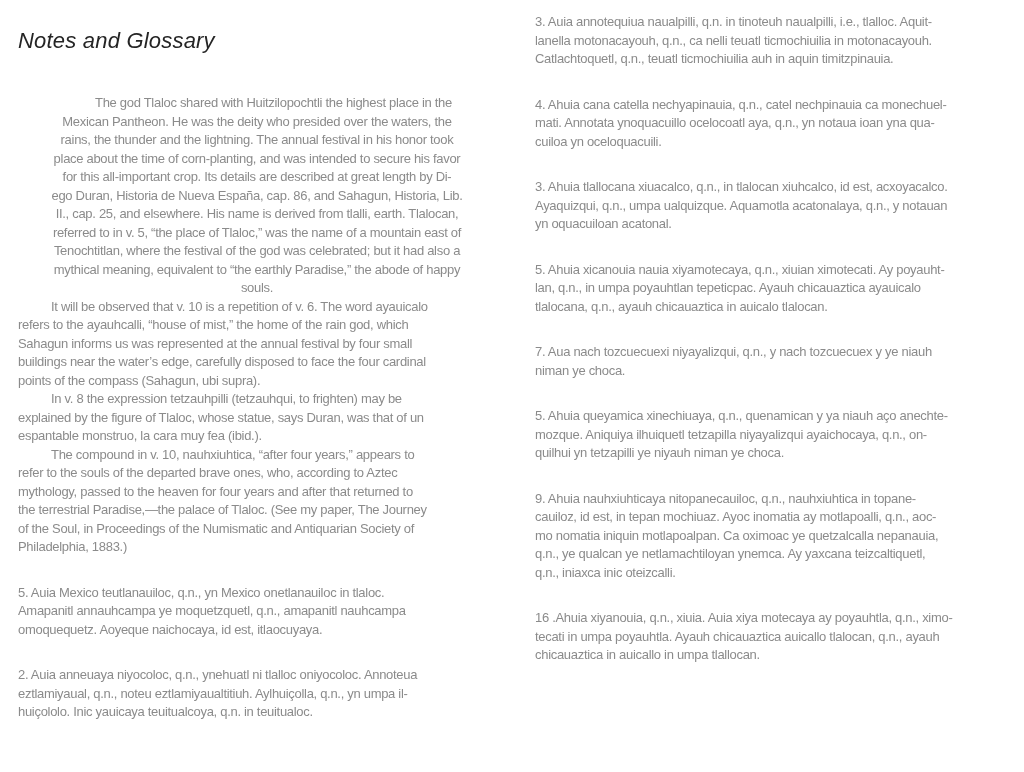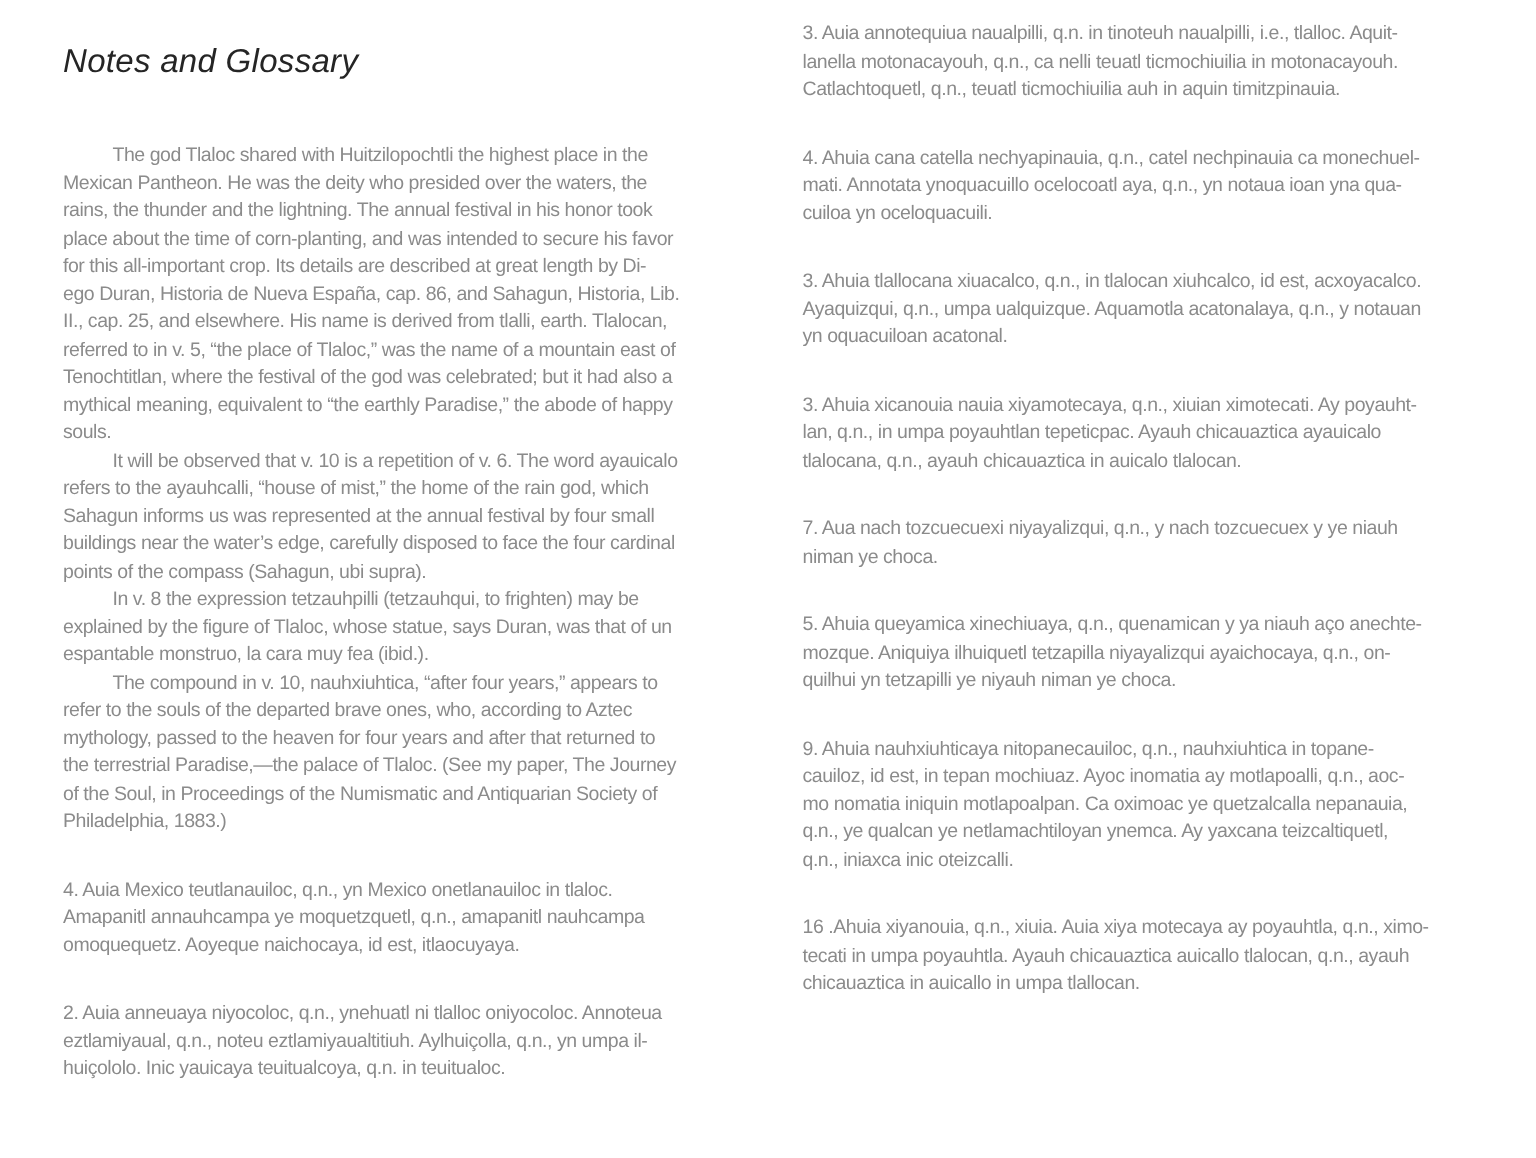--- a/index.html
+++ b/index.html
@@ -6,41 +6,41 @@
   .page {
     position: relative;
     width: 1024px;
     height: 772px;
     background: var(--bg, #ffffff);
     font-family: "Liberation Sans", sans-serif;
     overflow: hidden;
     margin: 0 auto;
   }
   .col { position: absolute; top: 0; }
-  .col-left  { left: 42px;  width: 478px; }
+  .col-left  { left: 18px;  width: 478px; }
   .col-right { left: 535px; width: 478px; top: 13px; }
   .title {
     font-style: italic;
     font-weight: normal;
     font-size: 22px;
     line-height: 28px;
     color: var(--heading, #252525);
     margin: 27px 0 0 0;
     letter-spacing: 0.2px;
   }
   .para, .entry {
     font-size: 13px;
     line-height: 18.5px;
     letter-spacing: -0.3px;
     color: var(--body, #8b8b8b);
     white-space: pre-line;   
     margin: 0;
   }
   .para.indent { text-indent: 33px; }
-  .para.first { margin-top: 39px; }
+  .para.first { margin-top: 39px; text-align: center; }
   .entry { margin-top: 27px; }
   .col-right .entry:first-child { margin-top: 0; }
 </style>
 </head>
 <body>
 
 <div class="page">
 
   <div class="col col-left">
     <h1 class="title">Notes and Glossary</h1>
@@ -67,21 +67,21 @@
 explained by the figure of Tlaloc, whose statue, says Duran, was that of un
 espantable monstruo, la cara muy fea (ibid.).</p>
 
     <p class="para indent">The compound in v. 10, nauhxiuhtica, “after four years,” appears to
 refer to the souls of the departed brave ones, who, according to Aztec
 mythology, passed to the heaven for four years and after that returned to
 the terrestrial Paradise,—the palace of Tlaloc. (See my paper, The Journey
 of the Soul, in Proceedings of the Numismatic and Antiquarian Society of
 Philadelphia, 1883.)</p>
 
-    <p class="entry">4. Auia Mexico teutlanauiloc, q.n., yn Mexico onetlanauiloc in tlaloc.
+    <p class="entry">5. Auia Mexico teutlanauiloc, q.n., yn Mexico onetlanauiloc in tlaloc.
 Amapanitl annauhcampa ye moquetzquetl, q.n., amapanitl nauhcampa
 omoquequetz. Aoyeque naichocaya, id est, itlaocuyaya.</p>
 
     <p class="entry">2. Auia anneuaya niyocoloc, q.n., ynehuatl ni tlalloc oniyocoloc. Annoteua
 eztlamiyaual, q.n., noteu eztlamiyaualtitiuh. Aylhuiçolla, q.n., yn umpa il-
 huiçololo. Inic yauicaya teuitualcoya, q.n. in teuitualoc.</p>
   </div>
 
   <div class="col col-right">
     <p class="entry">3. Auia annotequiua naualpilli, q.n. in tinoteuh naualpilli, i.e., tlalloc. Aquit-
@@ -89,21 +89,21 @@
 Catlachtoquetl, q.n., teuatl ticmochiuilia auh in aquin timitzpinauia.</p>
 
     <p class="entry">4. Ahuia cana catella nechyapinauia, q.n., catel nechpinauia ca monechuel-
 mati. Annotata ynoquacuillo ocelocoatl aya, q.n., yn notaua ioan yna qua-
 cuiloa yn oceloquacuili.</p>
 
     <p class="entry">3. Ahuia tlallocana xiuacalco, q.n., in tlalocan xiuhcalco, id est, acxoyacalco.
 Ayaquizqui, q.n., umpa ualquizque. Aquamotla acatonalaya, q.n., y notauan
 yn oquacuiloan acatonal.</p>
 
-    <p class="entry">3. Ahuia xicanouia nauia xiyamotecaya, q.n., xiuian ximotecati. Ay poyauht-
+    <p class="entry">5. Ahuia xicanouia nauia xiyamotecaya, q.n., xiuian ximotecati. Ay poyauht-
 lan, q.n., in umpa poyauhtlan tepeticpac. Ayauh chicauaztica ayauicalo
 tlalocana, q.n., ayauh chicauaztica in auicalo tlalocan.</p>
 
     <p class="entry">7. Aua nach tozcuecuexi niyayalizqui, q.n., y nach tozcuecuex y ye niauh
 niman ye choca.</p>
 
     <p class="entry">5. Ahuia queyamica xinechiuaya, q.n., quenamican y ya niauh aço anechte-
 mozque. Aniquiya ilhuiquetl tetzapilla niyayalizqui ayaichocaya, q.n., on-
 quilhui yn tetzapilli ye niyauh niman ye choca.</p>
 

